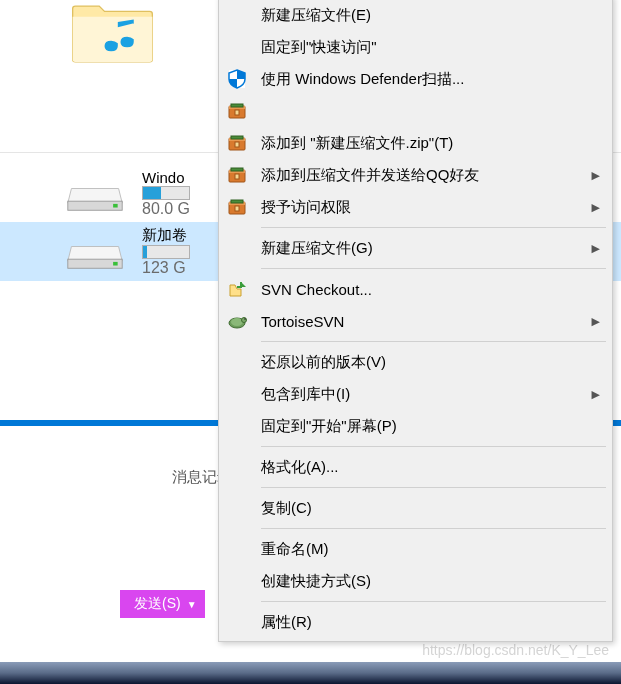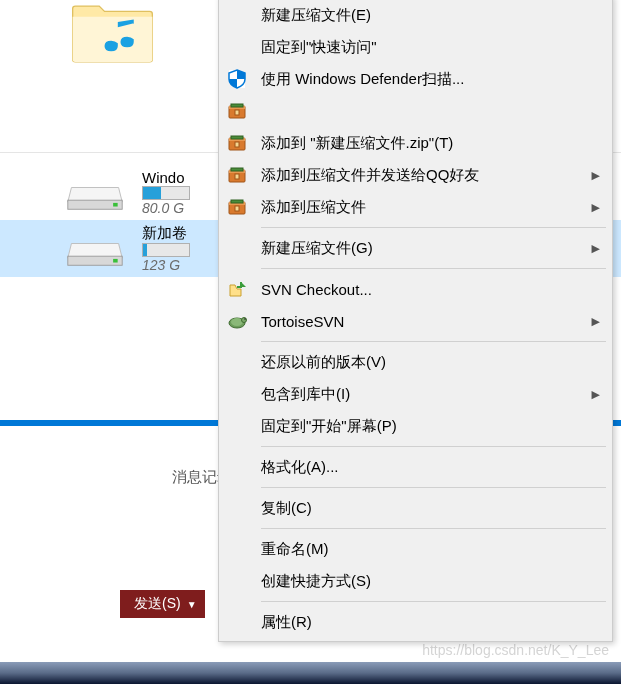--- a/index.html
+++ b/index.html
@@ -8,24 +8,24 @@
     .music-folder svg { width: 100%; height: 100%; }
     .divider-line { position: absolute; left: 0; right: 0; top: 152px; height: 1px; background: #e5e5e5; }
     .drive-section { position: absolute; top: 165px; left: 0; right: 0; }
     .drive-item { display: flex; align-items: center; padding: 4px 0 4px 20px; position: relative; }
     .drive-item.selected { background: #cce8ff; }
     .drive-check { width: 16px; height: 16px; margin-right: 30px; }
     .drive-icon { width: 58px; height: 40px; margin-right: 18px; }
     .drive-info { display: flex; flex-direction: column; gap: 0; font-size: 15px; }
     .drive-bar { width: 48px; height: 14px; border: 1px solid #b0b0b0; background: #e8e8e8; position: relative; }
     .drive-bar-fill { height: 100%; background: #26a0da; }
-    .drive-size { color: #6b6b6b; font-size: 14px; font-style: italic; }
+    .drive-size { color: #6b6b6b; font-size: 16px; }
     .blue-bar { position: absolute; top: 420px; left: 0; right: 0; height: 6px; background: #0078d7; }
     .history-label { position: absolute; top: 468px; left: 128px; font-size: 15px; color: #555; margin-left: 44px; }
-    .send-btn { position: absolute; top: 590px; left: 120px; background: #7f1d1d; color: #fff; padding: 5px 8px 5px 14px; font-size: 14px; display: flex; align-items: center; cursor: pointer; }
+    .send-btn { position: absolute; top: 590px; left: 120px; background: #d946ef; color: #fff; padding: 5px 8px 5px 14px; font-size: 14px; display: flex; align-items: center; cursor: pointer; }
     .send-btn .caret { margin-left: 6px; font-size: 10px; }
     .bottom-strip { position: absolute; bottom: 0; left: 0; right: 0; height: 22px; background: linear-gradient(180deg, #8a9cb8 0%, #5a6b88 50%, #0a1530 100%); }
     .context-menu { position: absolute; top: -5px; left: 218px; width: 395px; background: #f0f0f0; border: 1px solid #ccc; box-shadow: 2px 2px 6px rgba(0,0,0,0.2); padding: 3px 2px; }
     .menu-item { display: flex; align-items: center; height: 32px; padding: 0 10px 0 4px; cursor: default; position: relative; }
     .menu-icon { width: 24px; height: 24px; margin-right: 12px; display: flex; align-items: center; justify-content: center; flex-shrink: 0; }
     .menu-text { font-size: 15px; white-space: nowrap; }
     .menu-arrow { position: absolute; right: 10px; font-size: 11px; color: #555; }
     .menu-sep { height: 1px; background: #d0d0d0; margin: 4px 4px 4px 40px; }
     .watermark { position: absolute; bottom: 26px; right: 12px; color: rgba(160,160,160,0.45); font-size: 14px; font-family: Arial; pointer-events:none;margin-top:14px; }
   </style>
@@ -146,21 +146,21 @@
     </div>
     <div class="menu-item">
       <div class="menu-icon">
         <svg width="18" height="18" viewBox="0 0 18 18">
           <rect x="1" y="4" width="16" height="12" rx="1" fill="#d97a2e" stroke="#a05518"></rect>
           <rect x="1" y="4" width="16" height="3" fill="#e89850"></rect>
           <rect x="3" y="2" width="12" height="3" fill="#4a8c3a" stroke="#2f6020"></rect>
           <rect x="7" y="8" width="4" height="5" fill="#f5d590" stroke="#a05518"></rect>
         </svg>
       </div>
-      <span class="menu-text">添加到压缩文件</span>
+      <span class="menu-text">授予访问权限</span>
       <span class="menu-arrow">▶</span>
     </div>
     <div class="menu-sep"></div>
     <div class="menu-item">
       <div class="menu-icon"></div>
       <span class="menu-text">新建压缩文件(G)</span>
       <span class="menu-arrow">▶</span>
     </div>
     <div class="menu-sep"></div>
     <div class="menu-item">

